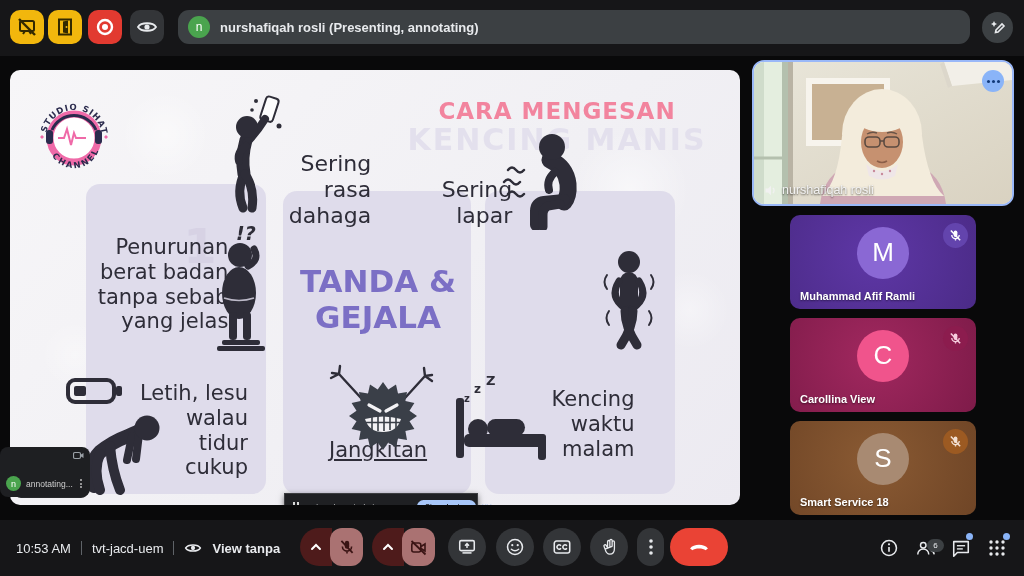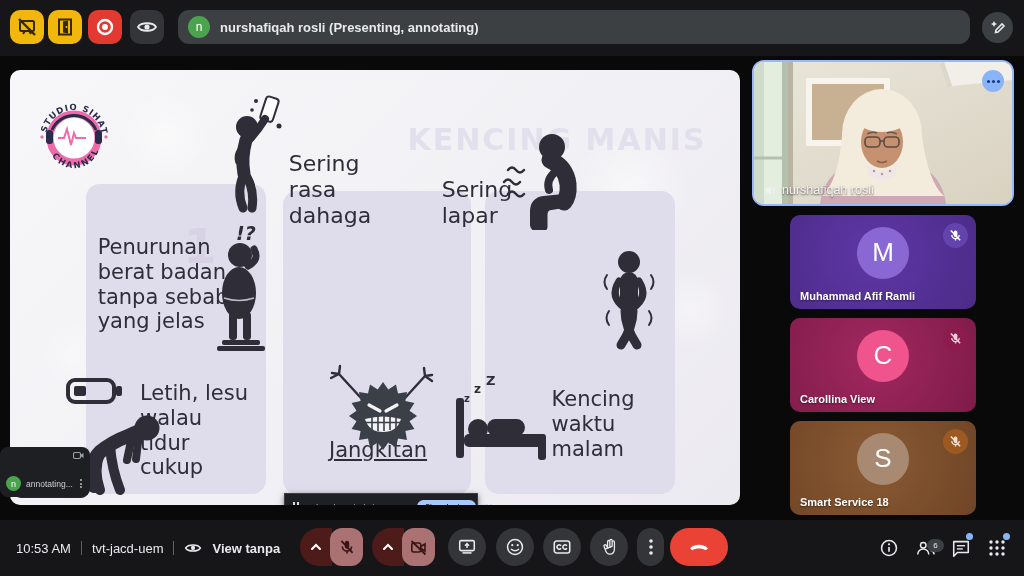--- a/index.html
+++ b/index.html
@@ -21,21 +21,21 @@
   .presenter-text{color:#e8eaed;font-size:13px;font-weight:bold;}
   .pen-btn{position:absolute;left:982px;top:12px;width:31px;height:31px;border-radius:50%;
           background:#3c4043;border:none;display:flex;align-items:center;justify-content:center;cursor:pointer;}
 
   
   .stage{position:absolute;left:0;top:56px;width:1024px;height:464px;background:#09090a;}
   .slide{position:absolute;left:10px;top:14px;width:730px;height:435px;border-radius:10px;
          background:linear-gradient(135deg,#f7f6f8 0%,#f1f0f4 55%,#eceaf1 100%);overflow:hidden;}
   .bokeh{position:absolute;border-radius:50%;background:radial-gradient(circle,rgba(255,255,255,.95),rgba(255,255,255,0) 70%);}
   .col{position:absolute;background:#dfdceb;border-radius:14px;}
-  .slide-label{position:absolute;transform:translateX(-50%);text-align:left;white-space:pre-line;
+  .slide-label{position:absolute;transform:translateX(-50%);text-align:right;white-space:pre-line;
          color:#2e2d38;font-family:"DejaVu Sans",sans-serif;font-size:21px;line-height:1.18;}
   .title1{position:absolute;transform:translateX(-50%);color:#f2849e;font-family:"DejaVu Sans",sans-serif;
          font-size:23px;font-weight:bold;letter-spacing:1px;white-space:nowrap;}
   .title2{position:absolute;transform:translateX(-50%);color:#e3e0ed;font-family:"DejaVu Sans",sans-serif;
          font-size:30px;font-weight:bold;letter-spacing:2px;white-space:nowrap;}
   .heading{position:absolute;transform:translateX(-50%);text-align:center;white-space:pre-line;color:#7b6fc5;
          font-family:"DejaVu Sans",sans-serif;font-size:31px;line-height:1.16;font-weight:bold;}
   .watermark{position:absolute;transform:translateX(-50%);color:#cfcadf;opacity:.55;
          font-family:"DejaVu Sans",sans-serif;font-size:48px;font-weight:bold;}
   .interj{position:absolute;color:#2e2d38;font-family:"DejaVu Sans",sans-serif;font-size:19px;
@@ -176,34 +176,37 @@
         <rect x="63" y="34" width="7" height="14" rx="3" fill="#2b2b4d"></rect>
         <text font-family="DejaVu Sans,sans-serif" font-size="8.5" font-weight="bold" fill="#2b2b4d" letter-spacing="1">
           <textPath href="#arcTop" startOffset="6%">STUDIO SIHAT</textPath>
         </text>
         <text font-family="DejaVu Sans,sans-serif" font-size="8.5" font-weight="bold" fill="#2b2b4d" letter-spacing="2">
           <textPath href="#arcBot" startOffset="18%">CHANNEL</textPath>
         </text>
         <path d="M8,41 l2,-2 2,2 -2,2 Z M72,41 l2,-2 2,2 -2,2 Z" fill="#ef6aa8"></path>
       </svg>
 
+      <div class="title1" style="left:547px;top:28px;">CARA MENGESAN</div>
       <div class="title2" style="left:547px;top:52px;">KENCING MANIS</div>
 
       <div class="watermark" style="left:190px;top:148px;">1</div>
       <div class="interj" style="left:226px;top:152px;">!?</div>
 
       <div class="slide-label" style="left:320px;top:81px;font-size:22px;">Sering
 rasa
 dahaga</div>
       <div class="slide-label" style="left:467px;top:107px;font-size:22px;">Sering
 lapar</div>
       <div class="slide-label" style="left:153px;top:165px;">Penurunan
 berat badan
 tanpa sebab
 yang jelas</div>
+      <div class="heading" style="left:368px;top:194px;">TANDA &amp;
+GEJALA</div>
       <div class="slide-label" style="left:184px;top:311px;">Letih, lesu
 walau
 tidur
 cukup</div>
       <div class="slide-label" style="left:368px;top:368px;text-decoration:underline;">Jangkitan</div>
       <div class="slide-label" style="left:583px;top:317px;">Kencing
 waktu
 malam</div>
 
       <svg class="abs" style="left:206px;top:24px;" width="70" height="135" viewBox="0 0 70 135">

